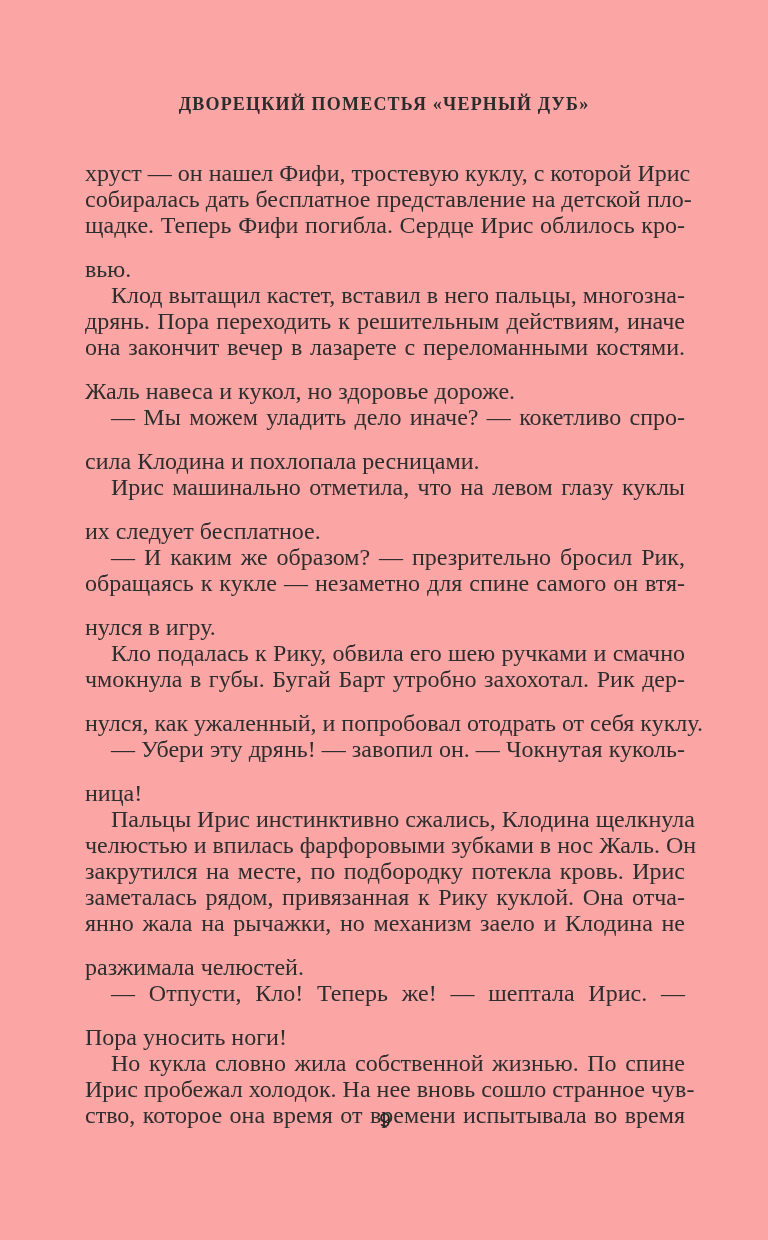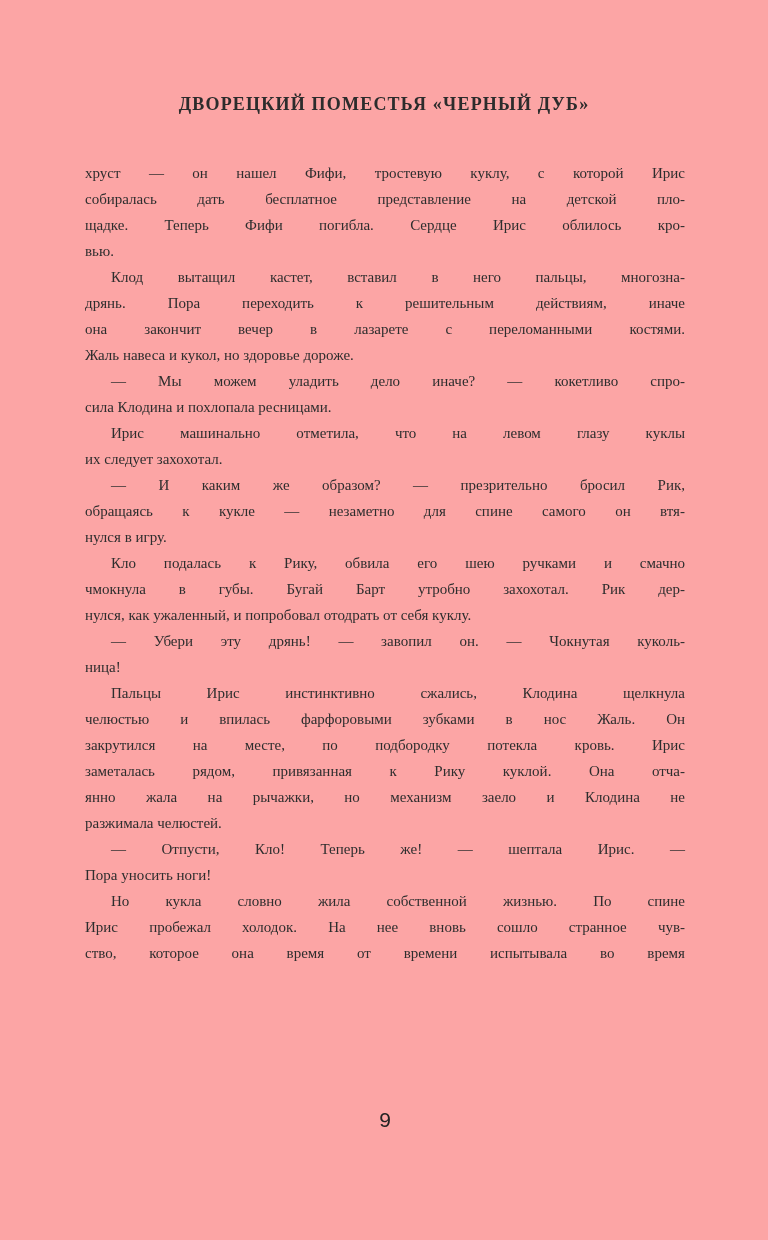--- a/index.html
+++ b/index.html
@@ -26,36 +26,37 @@
     letter-spacing: 1.2px;
     font-weight: 600;
     color: #2c2c2c;
     font-family: "Liberation Serif", serif;
   }
   .body-text {
     position: absolute;
     top: 160px;
     left: 85px;
     width: 600px;
-    font-size: 15px;
+    font-size: 24px;
     line-height: 26px;
     color: #2e2e2e;
   }
   .paragraph {
     margin: 0;
     padding: 0;
   }
   .line {
     text-align: justify;
     text-align-last: justify;
     white-space: nowrap;
     height: 26px;
   }
   .line.para-end {
     text-align-last: left;
+    margin-top: 18px;
   }
   .line.first-indent {
     text-indent: 26px;
   }
   .folio {
     position: absolute;
     top: 1108px;
     left: 85px;
     width: 600px;
     text-align: center;
@@ -82,21 +83,21 @@
         <div class="line">дрянь. Пора переходить к решительным действиям, иначе</div>
         <div class="line">она закончит вечер в лазарете с переломанными костями.</div>
         <div class="line para-end">Жаль навеса и кукол, но здоровье дороже.</div>
       </div>
       <div class="paragraph">
         <div class="line first-indent">— Мы можем уладить дело иначе? — кокетливо спро-</div>
         <div class="line para-end">сила Клодина и похлопала ресницами.</div>
       </div>
       <div class="paragraph">
         <div class="line first-indent">Ирис машинально отметила, что на левом глазу куклы</div>
-        <div class="line para-end">их следует захохотал.</div>
+        <div class="line para-end">их следует бесплатное.</div>
       </div>
       <div class="paragraph">
         <div class="line first-indent">— И каким же образом? — презрительно бросил Рик,</div>
         <div class="line">обращаясь к кукле — незаметно для спине самого он втя-</div>
         <div class="line para-end">нулся в игру.</div>
       </div>
       <div class="paragraph">
         <div class="line first-indent">Кло подалась к Рику, обвила его шею ручками и смачно</div>
         <div class="line">чмокнула в губы. Бугай Барт утробно захохотал. Рик дер-</div>
         <div class="line para-end">нулся, как ужаленный, и попробовал отодрать от себя куклу.</div>

